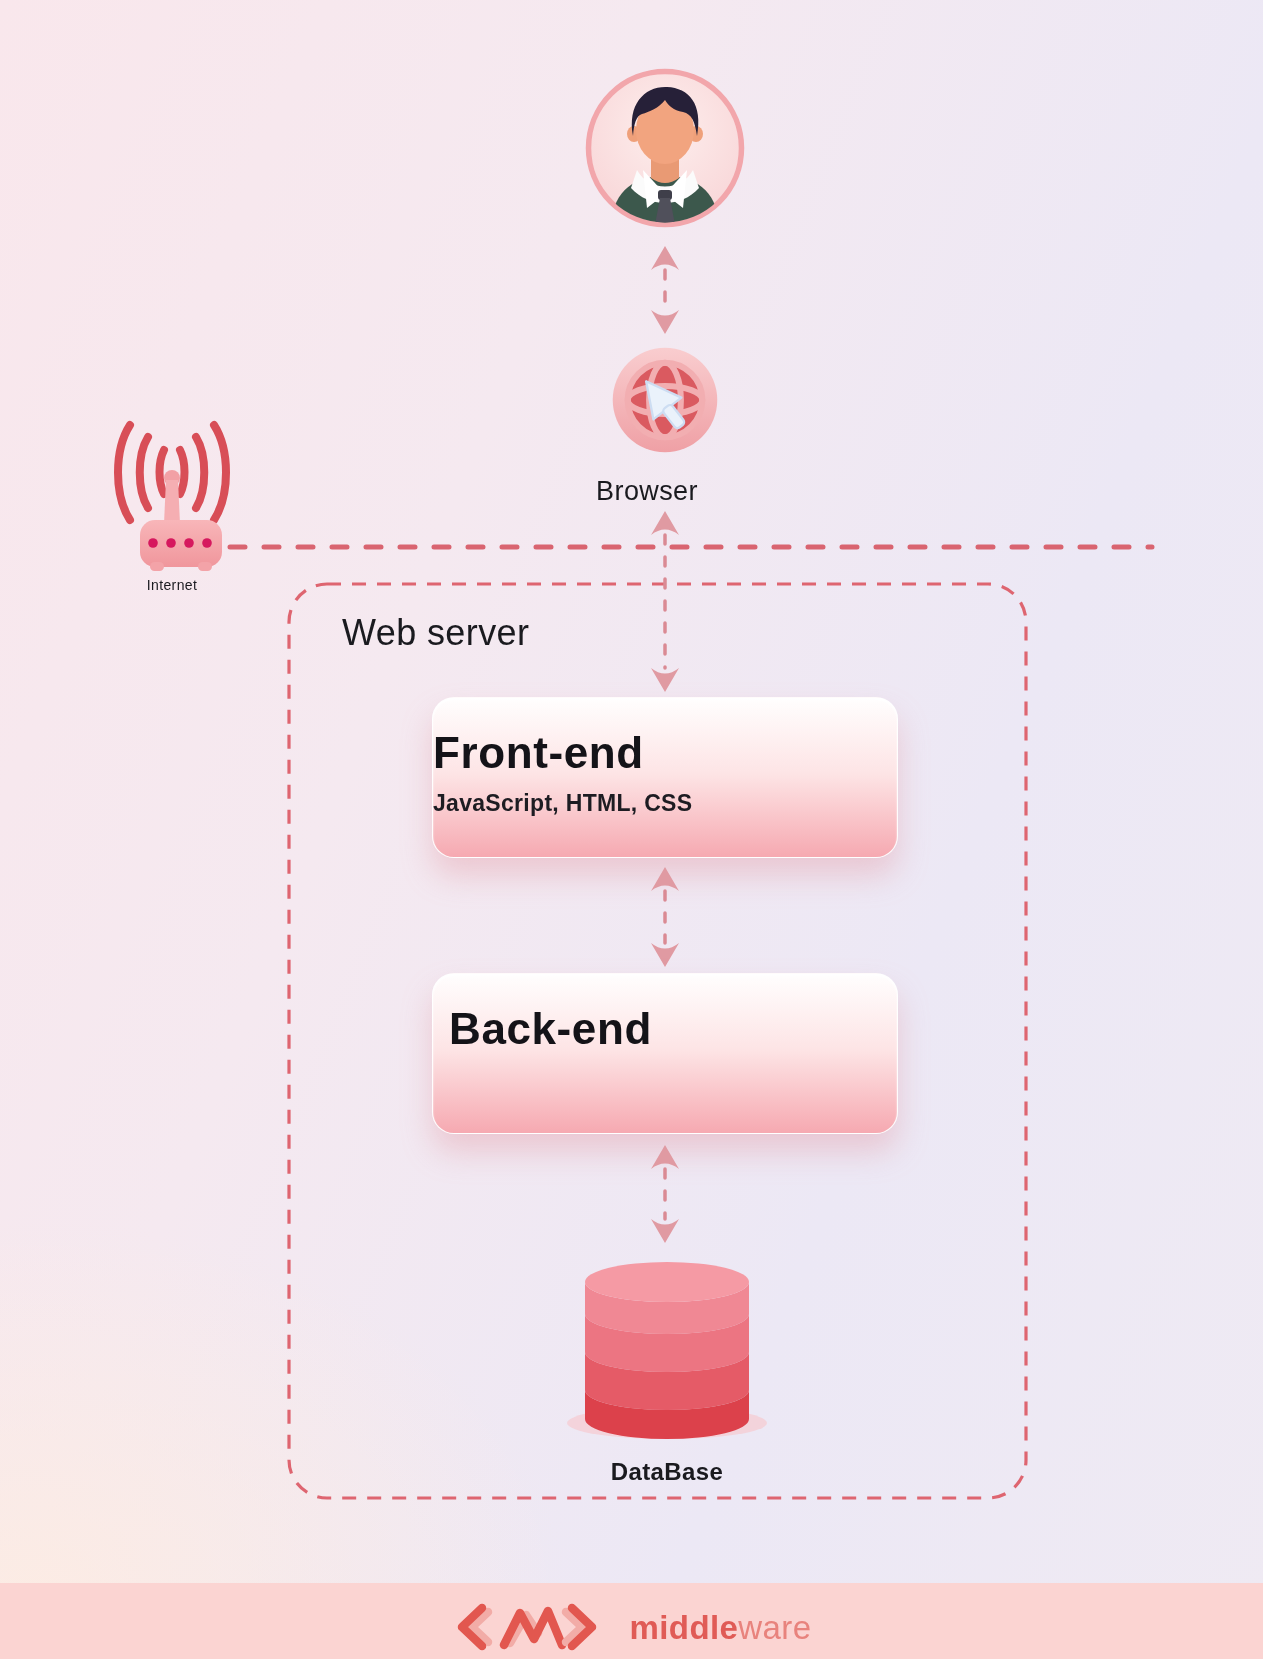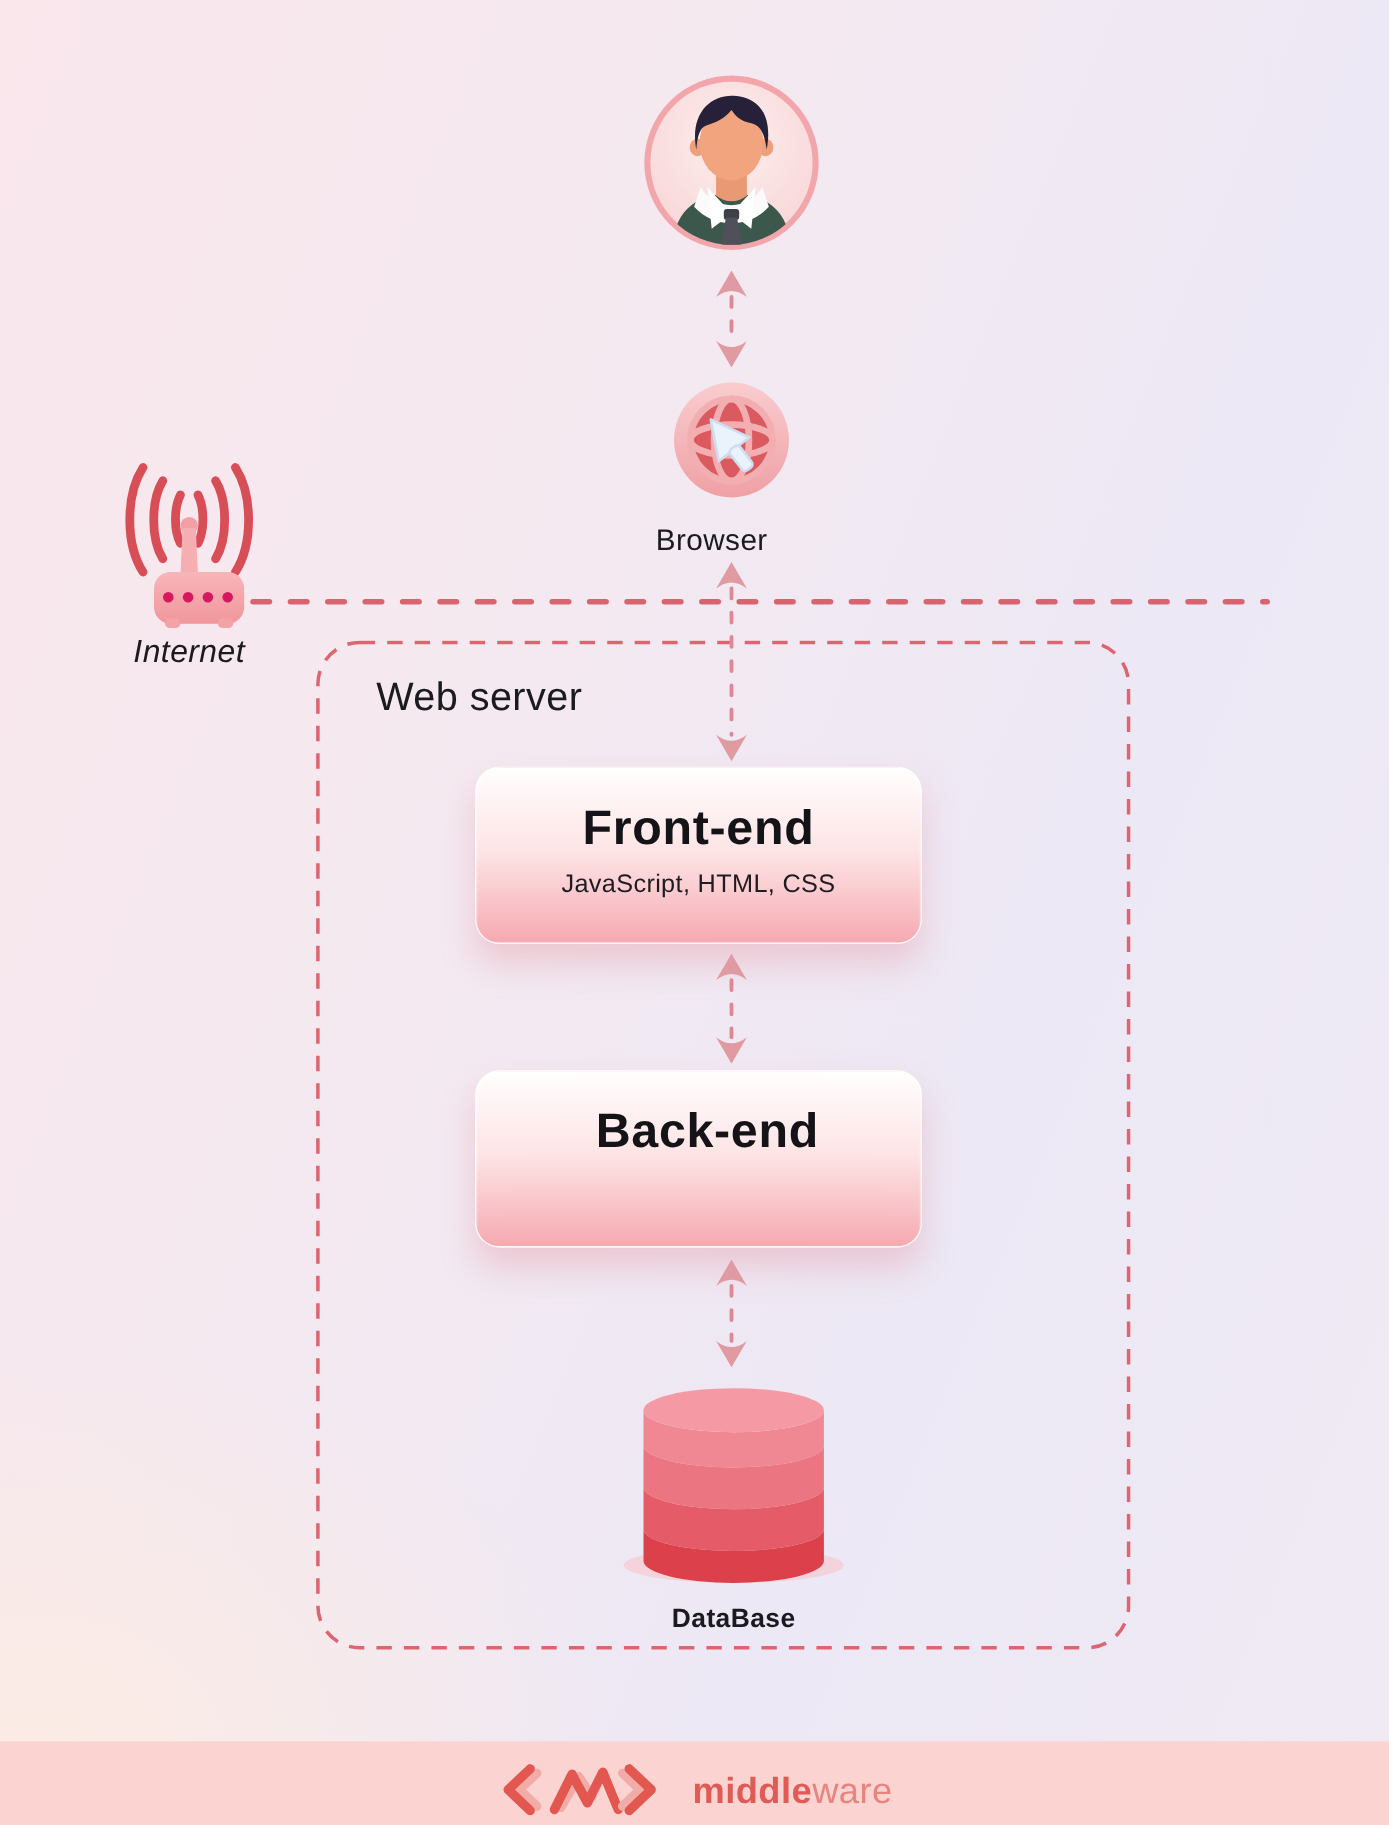--- a/index.html
+++ b/index.html
@@ -18,39 +18,38 @@
   .node-label{
     color:#1a1a1f;
     font-weight:500;
     letter-spacing:0.4px;
     text-align:center;
   }
 
   
   .card{
     position:absolute;
-    left:432px;width:406px;height:161px;
+    left:432px;width:466px;height:161px;
     border-radius:22px;
     background:linear-gradient(180deg,#fffefe 0%,#fde4e5 48%,#f6a9b1 100%);
     border:1px solid rgba(255,255,255,0.95);
     box-shadow:0 18px 30px rgba(226,148,158,0.38), inset 0 2px 2px rgba(255,255,255,0.9);
-    text-align:center;
     box-sizing:border-box;
   }
   .card-title{
     margin-top:30px;
     font-size:44px;
     font-weight:600;
     color:#141318;
     letter-spacing:0.6px;
   }
   .card-sub{
     margin-top:12px;
     font-size:23px;
-    font-weight:400;
+    font-weight:700;
     color:#1d1c22;
     letter-spacing:0.3px;
   }
 
   .footer{
     position:absolute;left:0;top:1583px;width:1263px;height:88px;
     background:#fbd4d2;
     display:flex;align-items:center;justify-content:center;gap:28px;
   }
   .brand-text{font-size:33px;letter-spacing:0.4px;line-height:1;}
@@ -143,21 +142,21 @@
     <rect x="42" y="150" width="14" height="9" rx="4.5" fill="#f3a3a8"></rect>
     <rect x="90" y="150" width="14" height="9" rx="4.5" fill="#f3a3a8"></rect>
     <g fill="#d6185e">
       <circle cx="45" cy="131" r="4.8"></circle>
       <circle cx="63" cy="131" r="4.8"></circle>
       <circle cx="81" cy="131" r="4.8"></circle>
       <circle cx="99" cy="131" r="4.8"></circle>
     </g>
   </svg>
 
-  <div class="abs node-label" style="left:102px;top:577px;width:140px;font-size:29px;font-style:italic;">Internet</div>
+  <div class="abs node-label" style="left:102px;top:577px;width:140px;font-size:14px;">Internet</div>
 
   <svg class="abs" style="left:226px;top:540px;" width="930" height="14" viewBox="0 0 930 14">
     <line x1="4" y1="7" x2="926" y2="7" stroke="#d96470" stroke-width="5" stroke-linecap="round" stroke-dasharray="15 19"></line>
   </svg>
 
   <svg class="abs" style="left:287px;top:582px;" width="741" height="918" viewBox="0 0 741 918">
     <rect x="2" y="2" width="737" height="914" rx="38" fill="none" stroke="#de6570" stroke-width="3.2" stroke-dasharray="14 11"></rect>
   </svg>
   <div class="abs node-label" style="left:342px;top:612px;font-size:36px;text-align:left;">Web server</div>
 

